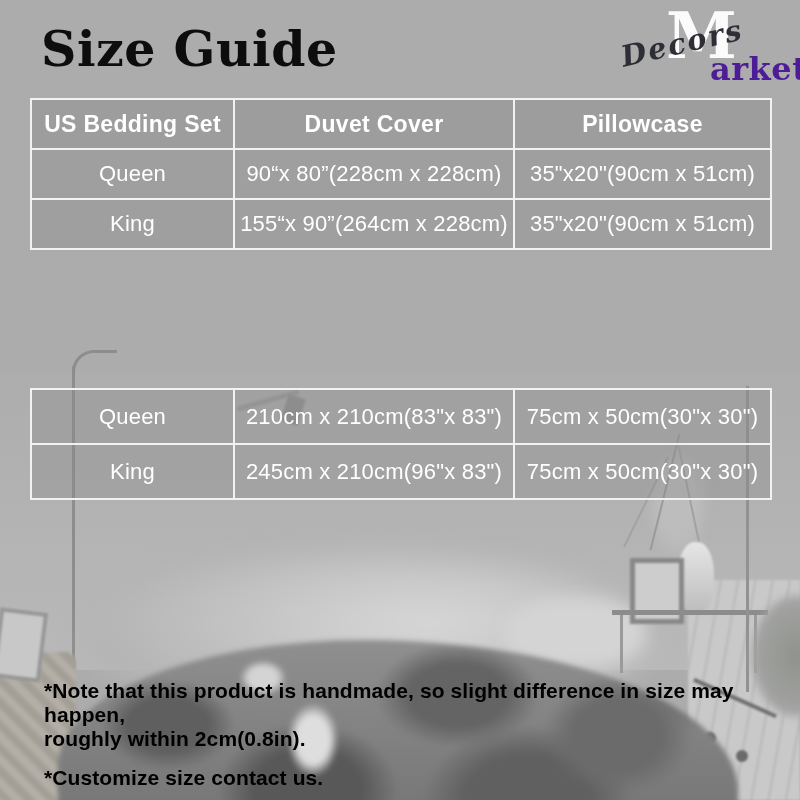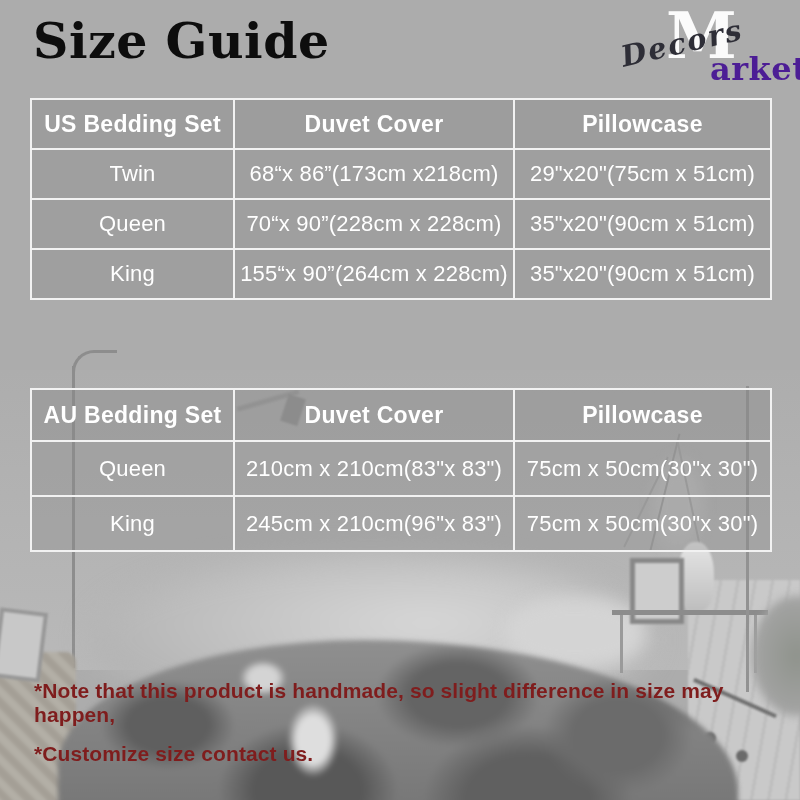--- a/index.html
+++ b/index.html
@@ -55,21 +55,21 @@
       radial-gradient(ellipse 90px 70px at 640px 40px, #777 0 45%, transparent 75%),
       linear-gradient(#8f8f8f,#717171);
     filter:blur(2.5px);}
   .bg-plant-right{left:752px; top:596px; width:90px; height:120px; border-radius:50%;
     background:radial-gradient(#8f938c, #a5a5a5 75%); filter:blur(4px);}
 
   
   .title{
     position:absolute; left:33px; top:12px;
     font-family:"DejaVu Serif", serif; font-weight:700;
-    font-size:49px; letter-spacing:.5px; color:#0d0d0d; margin:0;
+    font-size:49px; letter-spacing:.5px; color:#0d0d0d; margin:8px;
   }
   .logo{position:absolute; right:22px; top:10px; width:160px; height:80px;}
   .logo-m{
     position:absolute; left:48px; top:-6px;
     font-family:"DejaVu Serif", serif; font-weight:700;
     font-size:64px; color:#fbfbfb; line-height:1;
   }
   .logo-suffix{
     position:absolute; left:92px; top:40px;
     font-family:"DejaVu Serif", serif; font-weight:700;
@@ -99,21 +99,21 @@
   .size-table td{
     background:rgba(140,140,140,.38);
     font-size:22px; font-weight:400; letter-spacing:.2px;
   }
   .table-us tr{height:50px;}
   .table-au tr.hdr{height:52px;}
   .table-au tr{height:55px;}
   col.c1{width:203px;} col.c2{width:280px;} col.c3{width:257px;}
 
   
-  .notes{position:absolute; left:34px; top:679px; width:755px; color:#7f1d1d;}
+  .notes{position:absolute; left:44px; top:679px; width:755px; color:#000000;}
   .note-line{font-size:21px; font-weight:700; line-height:1.15; letter-spacing:.1px;}
   .note-customize{margin-top:15px;}
 </style>
 </head>
 <body>
 
 <div class="canvas">
 
   <div class="bg">
     <div class="bg-wall-lower"></div>
@@ -157,60 +157,51 @@
         <col class="c2">
         <col class="c3">
       </colgroup>
     <tbody>
         <tr class="hdr">
       <th>US Bedding Set</th>
       <th>Duvet Cover</th>
       <th>Pillowcase</th>
     </tr>
     <tr>
-      <td>Twin</td>
-      <td>68“x 86”(173cm x218cm)</td>
-      <td>29"x20"(75cm x 51cm)</td>
-    </tr>
-    <tr>
       <td>Queen</td>
-      <td>70“x 90”(228cm x 228cm)</td>
+      <td>90“x 80”(228cm x 228cm)</td>
       <td>35"x20"(90cm x 51cm)</td>
     </tr>
     <tr>
       <td>King</td>
       <td>155“x 90”(264cm x 228cm)</td>
       <td>35"x20"(90cm x 51cm)</td>
     </tr>
   </tbody>
     </table>
 
   <table class="size-table table-au">
     <colgroup>
         <col class="c1">
         <col class="c2">
         <col class="c3">
       </colgroup>
     <tbody>
-        <tr class="hdr">
-      <th>AU Bedding Set</th>
-      <th>Duvet Cover</th>
-      <th>Pillowcase</th>
-    </tr>
     <tr>
       <td>Queen</td>
       <td>210cm x 210cm(83"x 83")</td>
       <td>75cm x 50cm(30"x 30")</td>
     </tr>
     <tr>
       <td>King</td>
       <td>245cm x 210cm(96"x 83")</td>
       <td>75cm x 50cm(30"x 30")</td>
     </tr>
   </tbody>
     </table>
 
   <div class="notes">
     <div class="note-line">*Note that this product is handmade, so slight  difference in size may happen,</div>
+    <div class="note-line">roughly within 2cm(0.8in).</div>
     <div class="note-line note-customize">*Customize size contact us.</div>
   </div>
 
 </div>
 
 </body></html>

